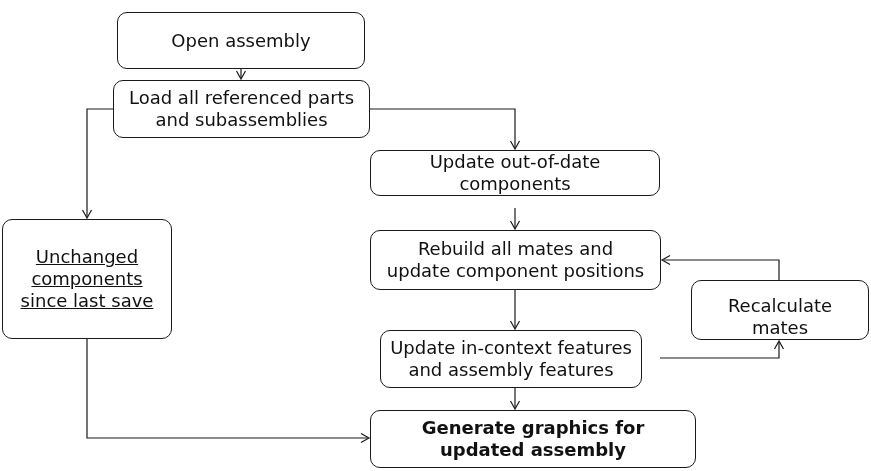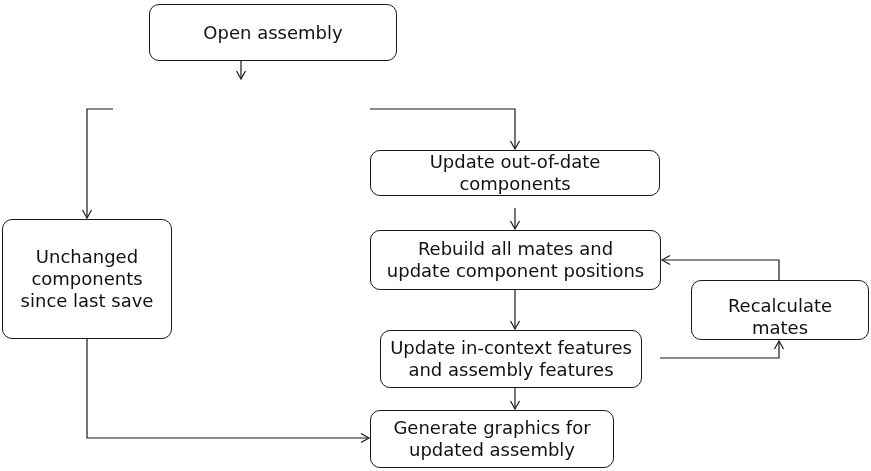--- a/index.html
+++ b/index.html
@@ -30,28 +30,28 @@
     display: flex;
     align-items: center;
     justify-content: center;
     text-align: center;
     color: #111111;
     font-size: 18px;
     line-height: 22px;
     padding: 0 2px;
   }
   .node .lbl { white-space: pre-line; }
-  #n-open       { left: 117px; top:   4px; width: 248px; height:  57px; margin-left: 32px; }
+  #n-open       { left: 117px; top:   12px; width: 248px; height:  57px; }
   #n-load       { left: 113px; top:  80px; width: 257px; height:  58px; }
   #n-ood        { left: 370px; top: 150px; width: 290px; height:  46px; }
   #n-rebuild    { left: 370px; top: 230px; width: 291px; height:  60px; }
-  #n-unchanged  { left:   2px; top: 219px; width: 170px; height: 120px; }
+  #n-unchanged  { left:   2px; top: 219px; width: 170px; height: 120px; text-decoration: underline; }
   #n-recalc     { left: 691px; top: 280px; width: 178px; height:  60px; align-items: flex-end; }
   #n-features   { left: 380px; top: 330px; width: 262px; height:  58px; }
-  #n-graphics   { left: 370px; top: 410px; width: 244px; height:  58px; }
+  #n-graphics   { left: 370px; top: 410px; width: 326px; height:  58px; font-weight: bold; }
 </style>
 </head>
 <body>
 
 <div class="canvas">
 
   <svg class="edges" viewBox="0 0 871 471" xmlns="http://www.w3.org/2000/svg">
 
     <path d="M241,60 L241,78"></path>
     <polyline points="236.5,71 241,79 245.5,71"></polyline>
@@ -78,20 +78,24 @@
     <polyline points="670,255.5 662,260 670,264.5"></polyline>
 
     <path d="M660,358 L779,358 L779,342"></path>
     <polyline points="774.5,349 779,341 783.5,349"></polyline>
   </svg>
 
   <div class="node" id="n-open">
     <span class="lbl">Open assembly</span>
   </div>
 
+  <div class="node" id="n-load">
+    <span class="lbl">Load all referenced parts
+and subassemblies</span>
+  </div>
 
   <div class="node" id="n-ood">
     <span class="lbl">Update out-of-date
 components</span>
   </div>
 
   <div class="node" id="n-rebuild">
     <span class="lbl">Rebuild all mates and
 update component positions</span>
   </div>

